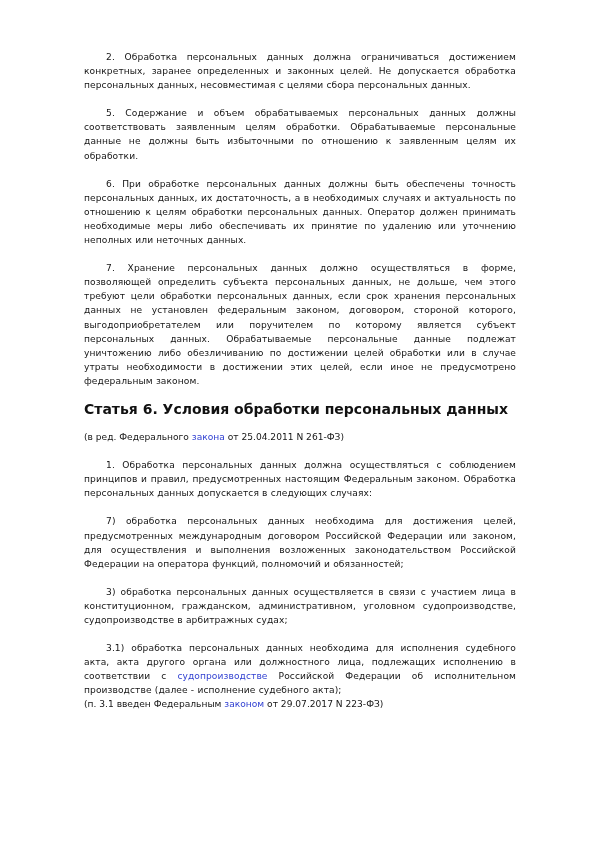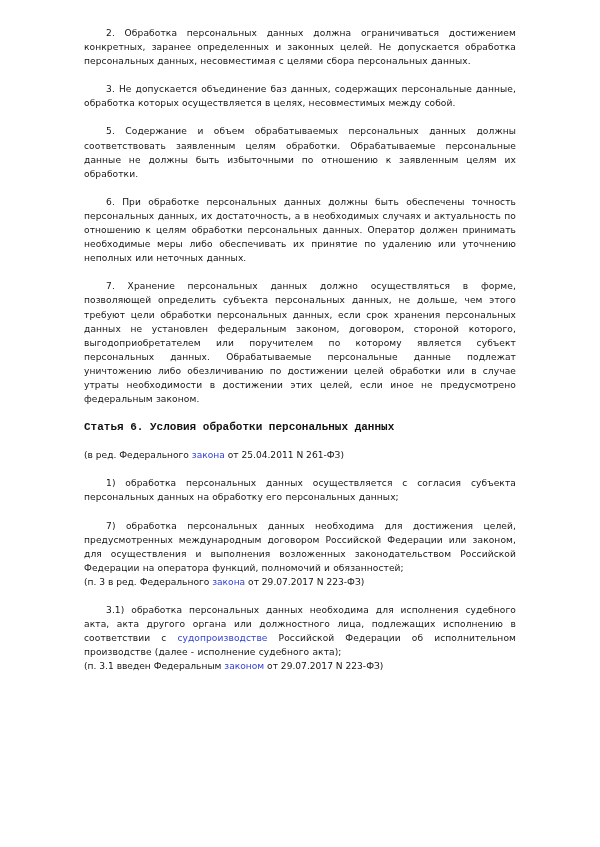--- a/index.html
+++ b/index.html
@@ -14,21 +14,21 @@
     font-family: "DejaVu Sans", "Liberation Sans", sans-serif;
     color: #111111;
     overflow: hidden;
   }
 
   .page {
     position: relative;
     width: 600px;
     height: 847px;
     box-sizing: border-box;
-    padding: 26px 84px 0 84px;
+    padding: 50px 84px 0 84px;
     background: #ffffff;
   }
 
   .doc-body {
     width: 432px;
   }
 
   p.para {
     margin: 0 0 14px 0;
     font-size: 9.1px;
@@ -52,65 +52,63 @@
     color: #141414;
   }
 
   
   p.note.attached {
     margin-top: -14px;
   }
 
   h2.heading {
     margin: 0 0 14px 0;
-    font-size: 11px;
+    font-size: 14px;
     line-height: 14.1px;
     font-weight: bold;
     text-align: left;
     text-indent: 0;
     color: #111111;
-    font-family: Liberation Mono, monospace;
   }
 
   a.lnk {
     color: #2f3fd1;
     text-decoration: none;
   }
   a.lnk.visited {
     color: #7a3fc8;
     text-decoration: none;
   }
 </style>
 </head>
 <body>
 
 <div class="page">
   <div class="doc-body">
 
     <p class="para">2. Обработка персональных данных должна ограничиваться достижением конкретных, заранее определенных и законных целей. Не допускается обработка персональных данных, несовместимая с целями сбора персональных данных.</p>
 
-    <p class="para">3. Не допускается объединение баз данных, содержащих персональные данные, обработка которых осуществляется в целях, несовместимых между собой.</p>
 
 
     <p class="para">5. Содержание и объем обрабатываемых персональных данных должны соответствовать заявленным целям обработки. Обрабатываемые персональные данные не должны быть избыточными по отношению к заявленным целям их обработки.</p>
 
     <p class="para">6. При обработке персональных данных должны быть обеспечены точность персональных данных, их достаточность, а в необходимых случаях и актуальность по отношению к целям обработки персональных данных. Оператор должен принимать необходимые меры либо обеспечивать их принятие по удалению или уточнению неполных или неточных данных.</p>
 
     <p class="para">7. Хранение персональных данных должно осуществляться в форме, позволяющей определить субъекта персональных данных, не дольше, чем этого требуют цели обработки персональных данных, если срок хранения персональных данных не установлен федеральным законом, договором, стороной которого, выгодоприобретателем или поручителем по которому является субъект персональных данных. Обрабатываемые персональные данные подлежат уничтожению либо обезличиванию по достижении целей обработки или в случае утраты необходимости в достижении этих целей, если иное не предусмотрено федеральным законом.</p>
 
     <h2 class="heading">Статья 6. Условия обработки персональных данных</h2>
 
     <p class="note"><span>(в ред. Федерального </span><a class="lnk" href="#">закона</a><span> от 25.04.2011 N 261-ФЗ)</span></p>
 
+    <p class="para">1. Обработка персональных данных должна осуществляться с соблюдением принципов и правил, предусмотренных настоящим Федеральным законом. Обработка персональных данных допускается в следующих случаях:</p>
 
-    <p class="para">1) обработка персональных данных осуществляется с согласия субъекта персональных данных на обработку его персональных данных;</p>
 
     <p class="para">7) обработка персональных данных необходима для достижения целей, предусмотренных международным договором Российской Федерации или законом, для осуществления и выполнения возложенных законодательством Российской Федерации на оператора функций, полномочий и обязанностей;</p>
 
+    <p class="para">3) обработка персональных данных осуществляется в связи с участием лица в конституционном, гражданском, административном, уголовном судопроизводстве, судопроизводстве в арбитражных судах;</p>
 
-    <p class="note attached"><span>(п. 3 в ред. Федерального </span><a class="lnk" href="#">закона</a><span> от 29.07.2017 N 223-ФЗ)</span></p>
 
     <p class="para"><span>3.1) обработка персональных данных необходима для исполнения судебного акта, акта другого органа или должностного лица, подлежащих исполнению в соответствии с </span><a class="lnk" href="#">судопроизводстве</a><span> Российской Федерации об исполнительном производстве (далее - исполнение судебного акта);</span></p>
 
     <p class="note attached"><span>(п. 3.1 введен Федеральным </span><a class="lnk" href="#">законом</a><span> от 29.07.2017 N 223-ФЗ)</span></p>
 
   </div>
 </div>
 
 </body></html>

